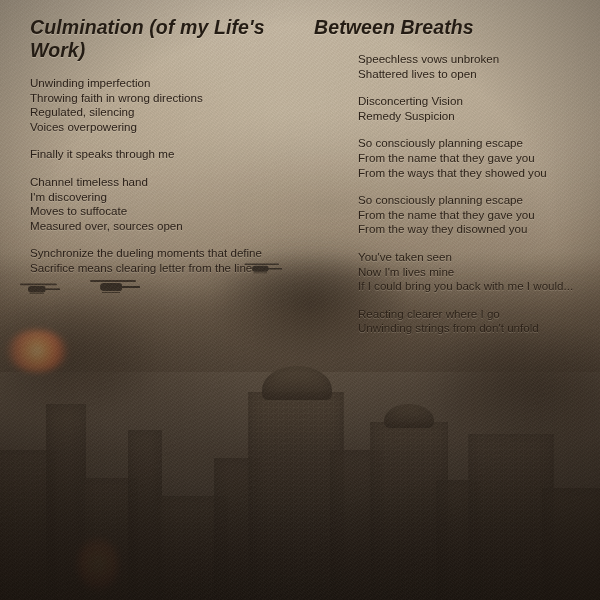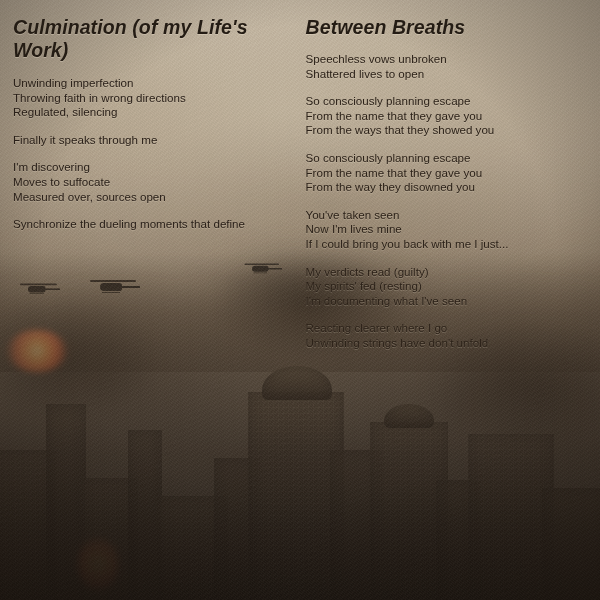--- a/index.html
+++ b/index.html
@@ -128,21 +128,21 @@
   .topwash {
     position: absolute; left:0; right:0; top:0; height: 46%;
     background: linear-gradient(180deg, rgba(204,192,172,0.78) 0%, rgba(198,185,164,0.55) 45%, rgba(190,176,154,0.0) 100%);
     pointer-events: none;
   }
 
   
   .lyrics {
     position: absolute;
     inset: 0;
-    padding: 16px 22px 0 13px;
+    padding: 16px 22px 0 30px;
     box-sizing: border-box;
     display: flex;
     gap: 20px;
   }
   .col { width: 50%; }
   .col-right { padding-top: 0; }
 
   h1.song-title {
     margin: 0 0 14px 0;
     font-size: 19.5px;
@@ -158,21 +158,21 @@
     padding: 0;
     list-style: none;
   }
   .stanza li {
     font-size: 11.6px;
     line-height: 14.6px;
     color: #2a2019;
     white-space: nowrap;
     text-shadow: 0 1px 0 rgba(250,240,220,0.2);
   }
-  .col-right .stanza li { color: #2c2219; }
+  .col-right .stanza li { color: #2c2219; margin-left: 44px; }
   .col-right h1.song-title { margin-bottom: 13px; font-style: italic; }
 </style>
 </head>
 <body>
 
 <div id="page">
 
   <div class="bg-base"></div>
   <div class="bg-sky"></div>
   <div class="bg-smoke"></div>
@@ -227,71 +227,73 @@
 
   <div class="lyrics">
 
     <div class="col col-left">
       <h1 class="song-title">Culmination (of my Life's Work)</h1>
 
       <ul class="stanza">
         <li>Unwinding imperfection</li>
         <li>Throwing faith in wrong directions</li>
         <li>Regulated, silencing</li>
+        <li>Voices overpowering</li>
       </ul>
 
       <ul class="stanza">
         <li>Finally it speaks through me</li>
       </ul>
 
       <ul class="stanza">
+        <li>Channel timeless hand</li>
         <li>I'm discovering</li>
         <li>Moves to suffocate</li>
         <li>Measured over, sources open</li>
       </ul>
 
       <ul class="stanza">
         <li>Synchronize the dueling moments that define</li>
+        <li>Sacrifice means clearing letter from the line</li>
       </ul>
     </div>
 
     <div class="col col-right">
       <h1 class="song-title">Between Breaths</h1>
 
       <ul class="stanza">
         <li>Speechless vows unbroken</li>
         <li>Shattered lives to open</li>
       </ul>
 
+      <ul class="stanza">
+        <li>Disconcerting Vision</li>
+        <li>Remedy Suspicion</li>
+      </ul>
 
       <ul class="stanza">
         <li>So consciously planning escape</li>
         <li>From the name that they gave you</li>
         <li>From the ways that they showed you</li>
       </ul>
 
       <ul class="stanza">
         <li>So consciously planning escape</li>
         <li>From the name that they gave you</li>
         <li>From the way they disowned you</li>
       </ul>
 
       <ul class="stanza">
         <li>You've taken seen</li>
         <li>Now I'm lives mine</li>
-        <li>If I could bring you back with me I just...</li>
-      </ul>
-
-      <ul class="stanza">
-        <li>My verdicts read (guilty)</li>
-        <li>My spirits' fed (resting)</li>
-        <li>I'm documenting what I've seen</li>
-      </ul>
+        <li>If I could bring you back with me I would...</li>
+      </ul>
+
 
       <ul class="stanza">
         <li>Reacting clearer where I go</li>
-        <li>Unwinding strings have don't unfold</li>
+        <li>Unwinding strings from don't unfold</li>
       </ul>
 
     </div>
 
   </div>
 </div>
 
 </body></html>

